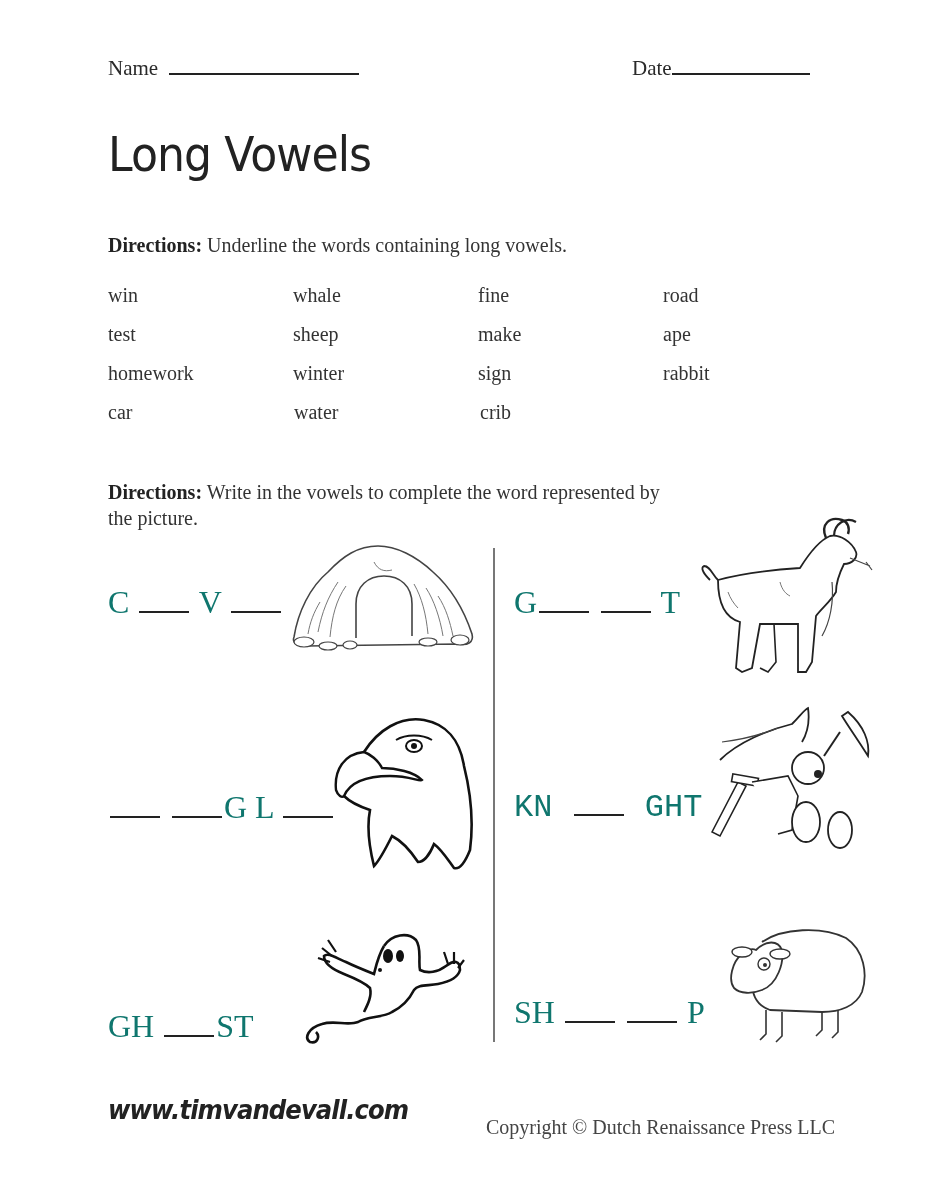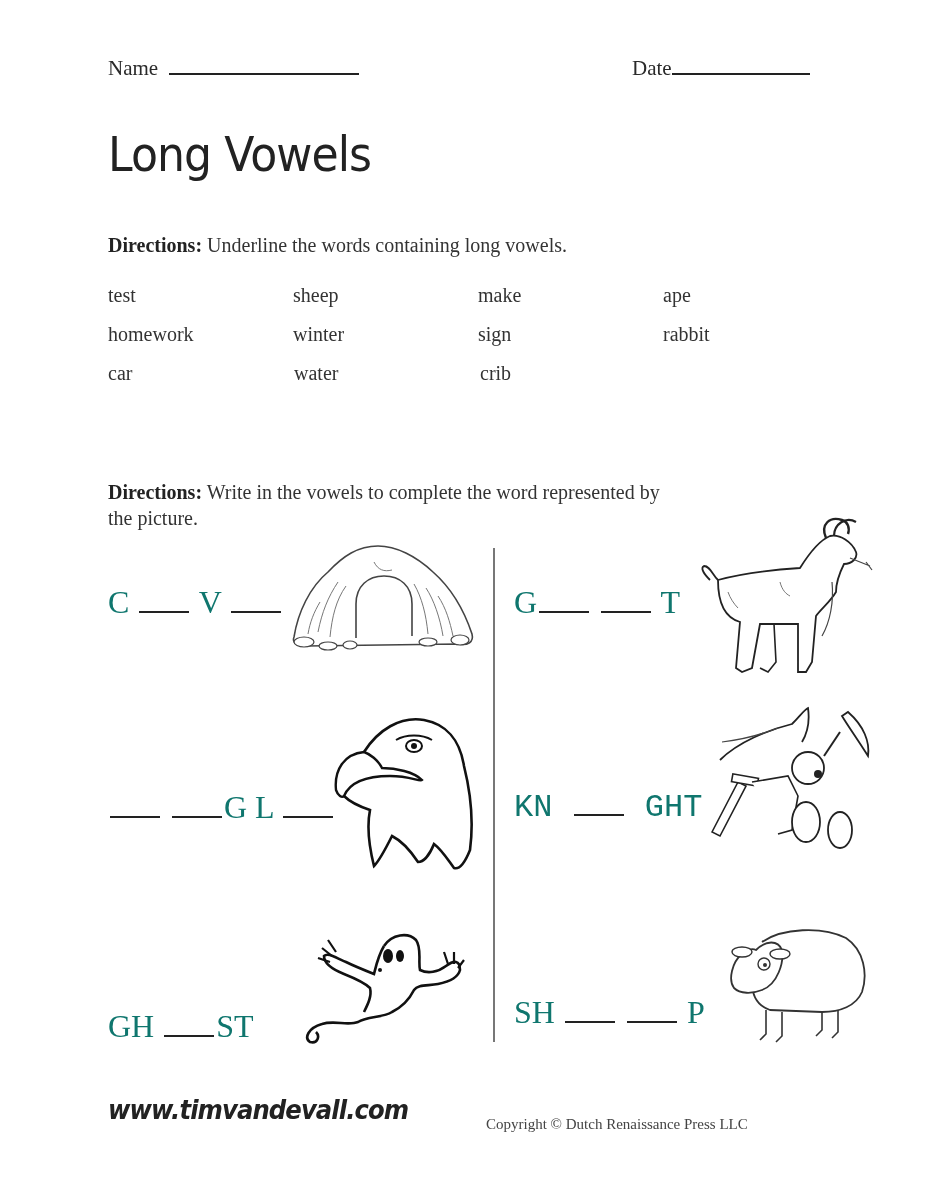--- a/index.html
+++ b/index.html
@@ -14,40 +14,46 @@
     .dir b { font-weight: bold; color: #222; }
     .words { left: 108px; top: 284px; width: 740px; }
     .word-row { display: flex; height: 39px; }
     .word { width: 186px; font-size: 20px; color: #333; }
     .divider { left: 493px; top: 548px; width: 2px; height: 494px; background: #777; }
     .puzzle { font-size: 32px; color: #0f766e; white-space: nowrap; }
     .blank { display: inline-block; border-bottom: 2px solid #222; width: 50px; height: 0; vertical-align: baseline; margin: 0 2px; }
     .pic { }
     .footer-url { left: 108px; top: 1094px; font-family: "DejaVu Sans", sans-serif; font-style: italic;
                   font-size: 27px; font-weight: bold; color: #222; letter-spacing: -1px; transform: scaleX(0.9); transform-origin: left; }
-    .copyright { left: 486px; top: 1116px; font-size: 15px; color: #444; }
+    .copyright { left: 486px; top: 1116px; font-size: 20px; color: #444; }
   </style>
 </head>
 <body>
 
 <div class="abs hdr" style="left:108px;">
   <span>Name</span>
   <span class="line" style="width:190px;margin-left:6px;"></span>
 </div>
 <div class="abs hdr" style="left:632px;">
   <span>Date</span><span class="line" style="width:138px;"></span>
 </div>
 
 <div class="abs title">Long Vowels</div>
 
 <div class="abs dir" style="left:108px;top:232px;">
   <b>Directions:</b><span> Underline the words containing long vowels.</span>
 </div>
 
 <div class="abs words">
+  <div class="word-row">
+    <span class="word">win</span>
+    <span class="word">whale</span>
+    <span class="word">fine</span>
+    <span class="word">road</span>
+  </div>
   <div class="word-row">
     <span class="word">test</span>
     <span class="word">sheep</span>
     <span class="word">make</span>
     <span class="word">ape</span>
   </div>
   <div class="word-row">
     <span class="word">homework</span>
     <span class="word">winter</span>
     <span class="word">sign</span>

